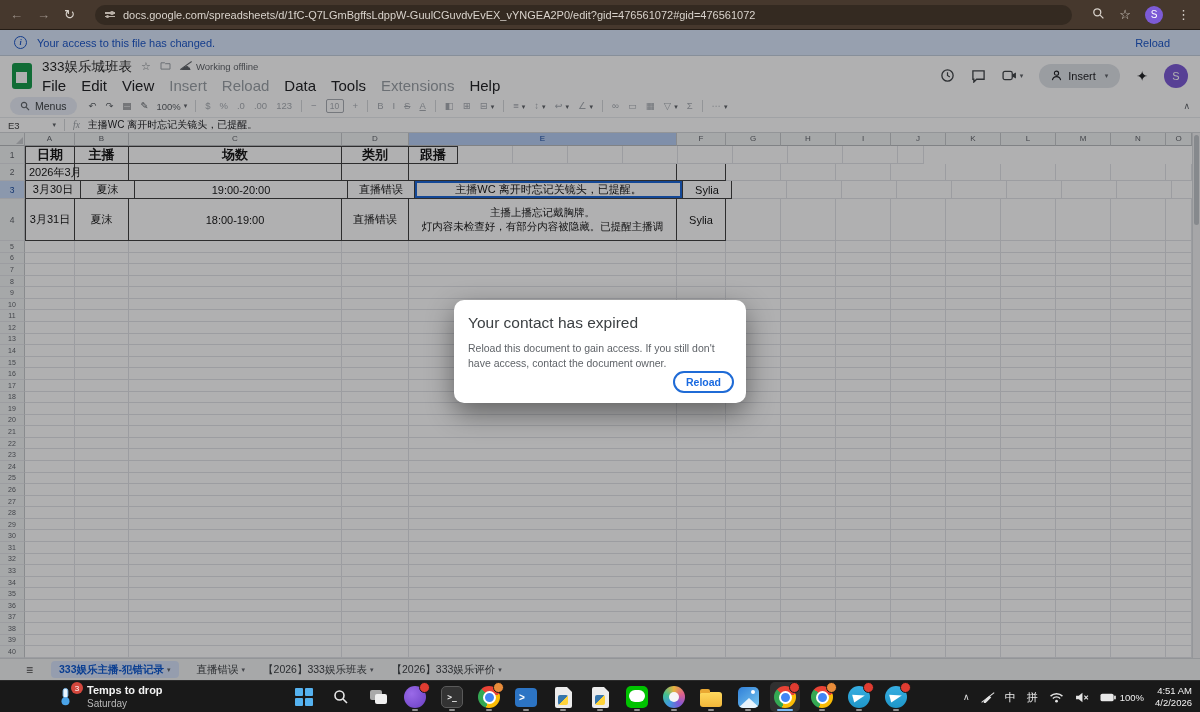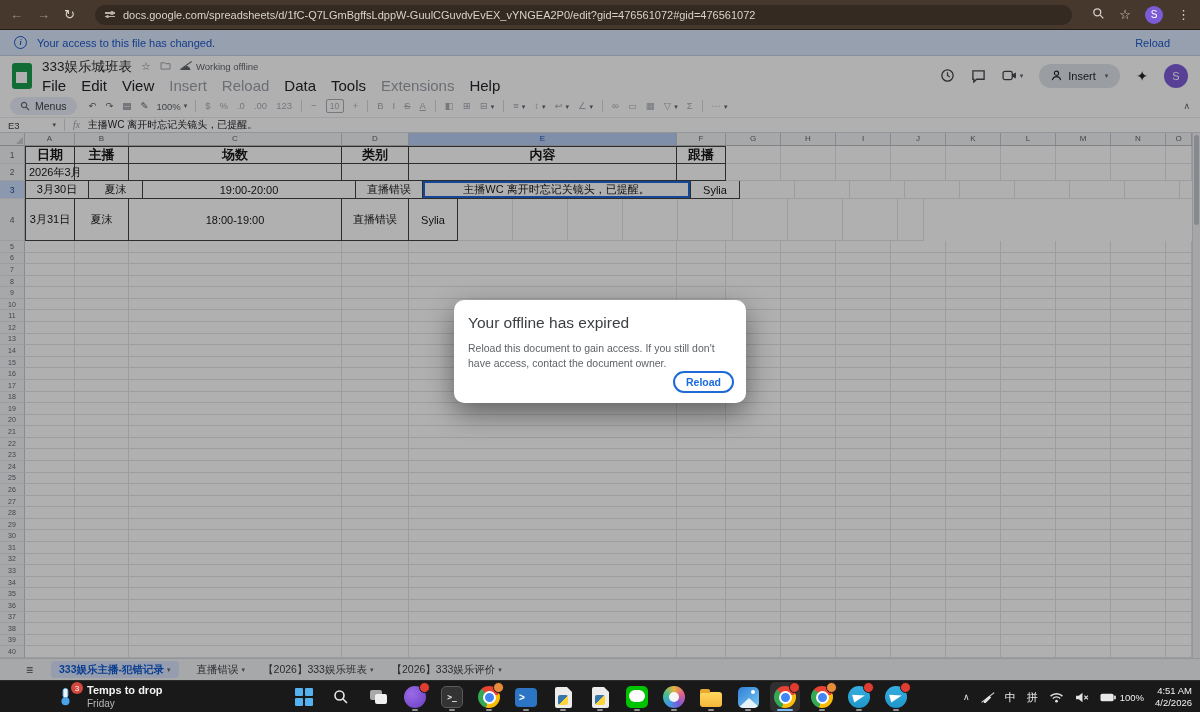--- a/index.html
+++ b/index.html
@@ -351,21 +351,20 @@
           <div class="ch" style="width: 55px;">M</div>
           <div class="ch" style="width: 55px;">N</div>
           <div class="ch" style="width: 26px;">O</div>
         </div>
         <div class="grid-row r1" style="height: 18px;">
           <div class="cell gutter big" style="width: 25px;">1</div>
           <div class="cell dark first th" style="width: 50px;">日期</div>
           <div class="cell dark th" style="width: 54px;">主播</div>
           <div class="cell dark th" style="width: 213px;">场数</div>
           <div class="cell dark th" style="width: 67px;">类别</div>
-          <div class="cell dark th" style="width: 268px;">内容</div>
           <div class="cell dark th" style="width: 49px;">跟播</div>
           <div class="cell" style="width: 55px;"></div>
           <div class="cell" style="width: 55px;"></div>
           <div class="cell" style="width: 55px;"></div>
           <div class="cell" style="width: 55px;"></div>
           <div class="cell" style="width: 55px;"></div>
           <div class="cell" style="width: 55px;"></div>
           <div class="cell" style="width: 55px;"></div>
           <div class="cell" style="width: 55px;"></div>
           <div class="cell" style="width: 26px;"></div>
@@ -383,21 +382,21 @@
           <div class="cell" style="width: 55px;"></div>
           <div class="cell" style="width: 55px;"></div>
           <div class="cell" style="width: 55px;"></div>
           <div class="cell" style="width: 55px;"></div>
           <div class="cell" style="width: 55px;"></div>
           <div class="cell" style="width: 55px;"></div>
           <div class="cell" style="width: 26px;"></div>
         </div>
         <div class="grid-row" style="height: 18px;">
           <div class="cell gutter big sel" style="width: 25px;">3</div>
-          <div class="cell dark first" style="width: 64px;">3月30日</div>
+          <div class="cell dark first" style="width: 56px;">3月30日</div>
           <div class="cell dark" style="width: 54px;">夏沫</div>
           <div class="cell dark" style="width: 213px;">19:00-20:00</div>
           <div class="cell dark" style="width: 67px;">直播错误</div>
           <div class="cell dark selcell" style="width: 268px;">主播WC 离开时忘记关镜头，已提醒。</div>
           <div class="cell dark" style="width: 49px;">Sylia</div>
           <div class="cell" style="width: 55px;"></div>
           <div class="cell" style="width: 55px;"></div>
           <div class="cell" style="width: 55px;"></div>
           <div class="cell" style="width: 55px;"></div>
           <div class="cell" style="width: 55px;"></div>
@@ -405,20 +404,24 @@
           <div class="cell" style="width: 55px;"></div>
           <div class="cell" style="width: 55px;"></div>
           <div class="cell" style="width: 26px;"></div>
         </div>
         <div class="grid-row" style="height: 42px;">
           <div class="cell gutter big" style="width: 25px;">4</div>
           <div class="cell dark first" style="width: 50px;">3月31日</div>
           <div class="cell dark" style="width: 54px;">夏沫</div>
           <div class="cell dark" style="width: 213px;">18:00-19:00</div>
           <div class="cell dark" style="width: 67px;">直播错误</div>
+          <div class="cell dark wrap2" style="width: 268px;">
+            <div class="ln">主播上播忘记戴胸牌。</div>
+            <div class="ln">灯内容未检查好，有部分内容被隐藏。已提醒主播调</div>
+          </div>
           <div class="cell dark" style="width: 49px;">Sylia</div>
           <div class="cell" style="width: 55px;"></div>
           <div class="cell" style="width: 55px;"></div>
           <div class="cell" style="width: 55px;"></div>
           <div class="cell" style="width: 55px;"></div>
           <div class="cell" style="width: 55px;"></div>
           <div class="cell" style="width: 55px;"></div>
           <div class="cell" style="width: 55px;"></div>
           <div class="cell" style="width: 55px;"></div>
           <div class="cell" style="width: 26px;"></div>
@@ -1093,38 +1096,38 @@
       </div>
       <div class="stab">
         <span>【2026】333娱乐评价</span>
         <span class="caret">▾</span>
       </div>
     </div>
 
   <div id="scrim"></div>
 
   <div id="dialog">
-    <div id="dialog-title">Your offline has expired</div>
+    <div id="dialog-title">Your contact has expired</div>
     <div id="dialog-body">Reload this document to gain access. If you still don't have access, contact the document owner.</div>
     <div id="dialog-actions">
       <button id="dialog-reload">Reload</button>
     </div>
   </div>
 </div>
 
 <div id="taskbar">
   <div id="weather">
     <svg width="20" height="22" viewBox="0 0 21 20">
       <rect x="8.5" y="1" width="5" height="10" rx="2.5" fill="#eaf5ff" stroke="#7ab7e8" stroke-width="1"></rect>
       <circle cx="11" cy="14.5" r="4.2" fill="#4aa3e8"></circle>
     </svg>
     <span id="weather-badge">3</span>
     <span id="weather-text">
       <div id="weather-line1">Temps to drop</div>
-      <div id="weather-line2">Friday</div>
+      <div id="weather-line2">Saturday</div>
     </span>
   </div>
   <div id="task-icons">
       <div class="app">
         <div class="i-start">
           <b></b>
           <b></b>
           <b></b>
           <b></b>
         </div>

